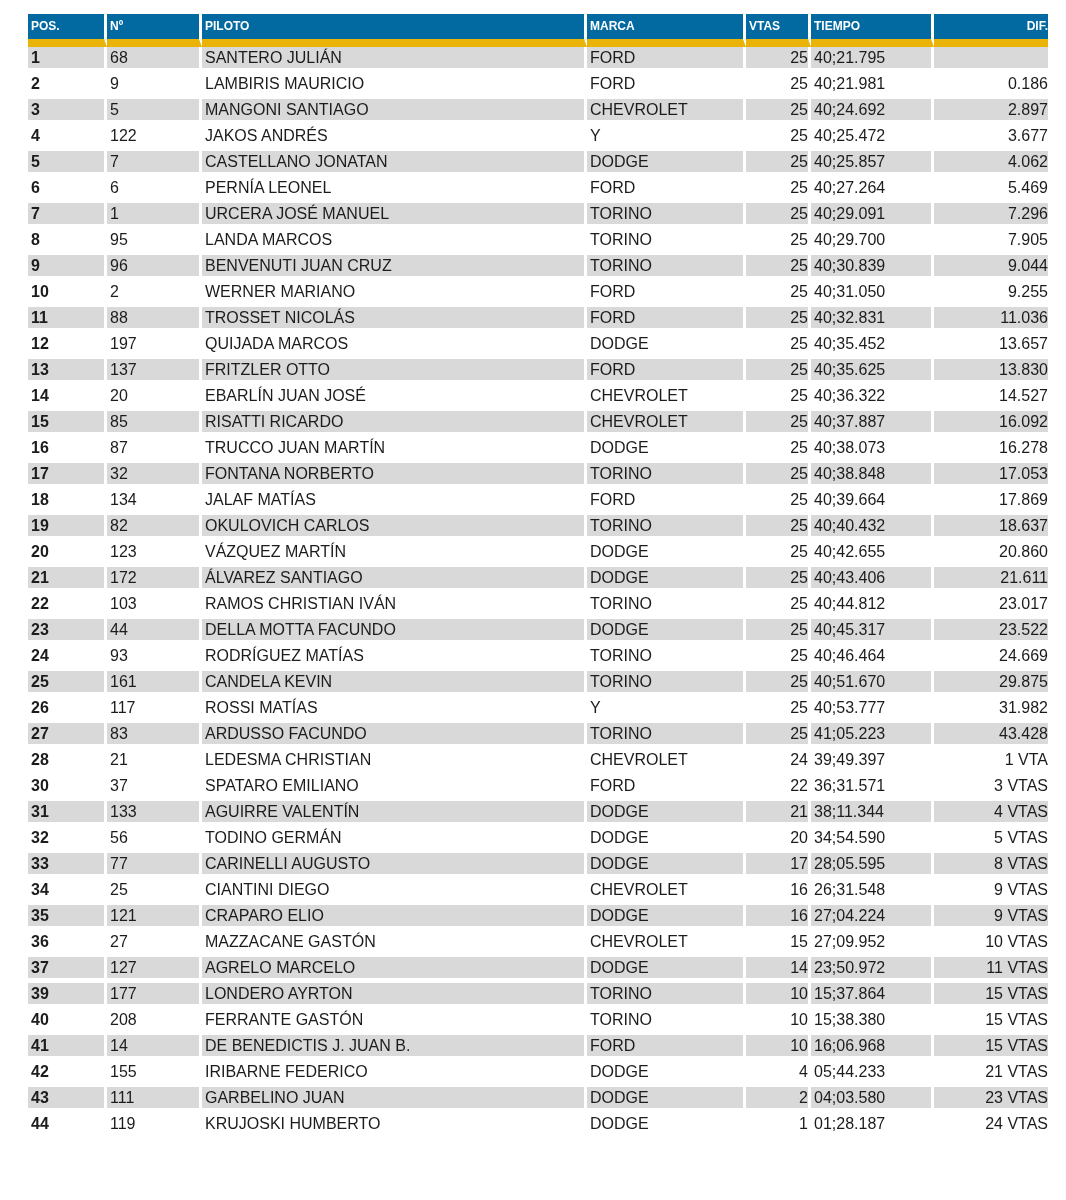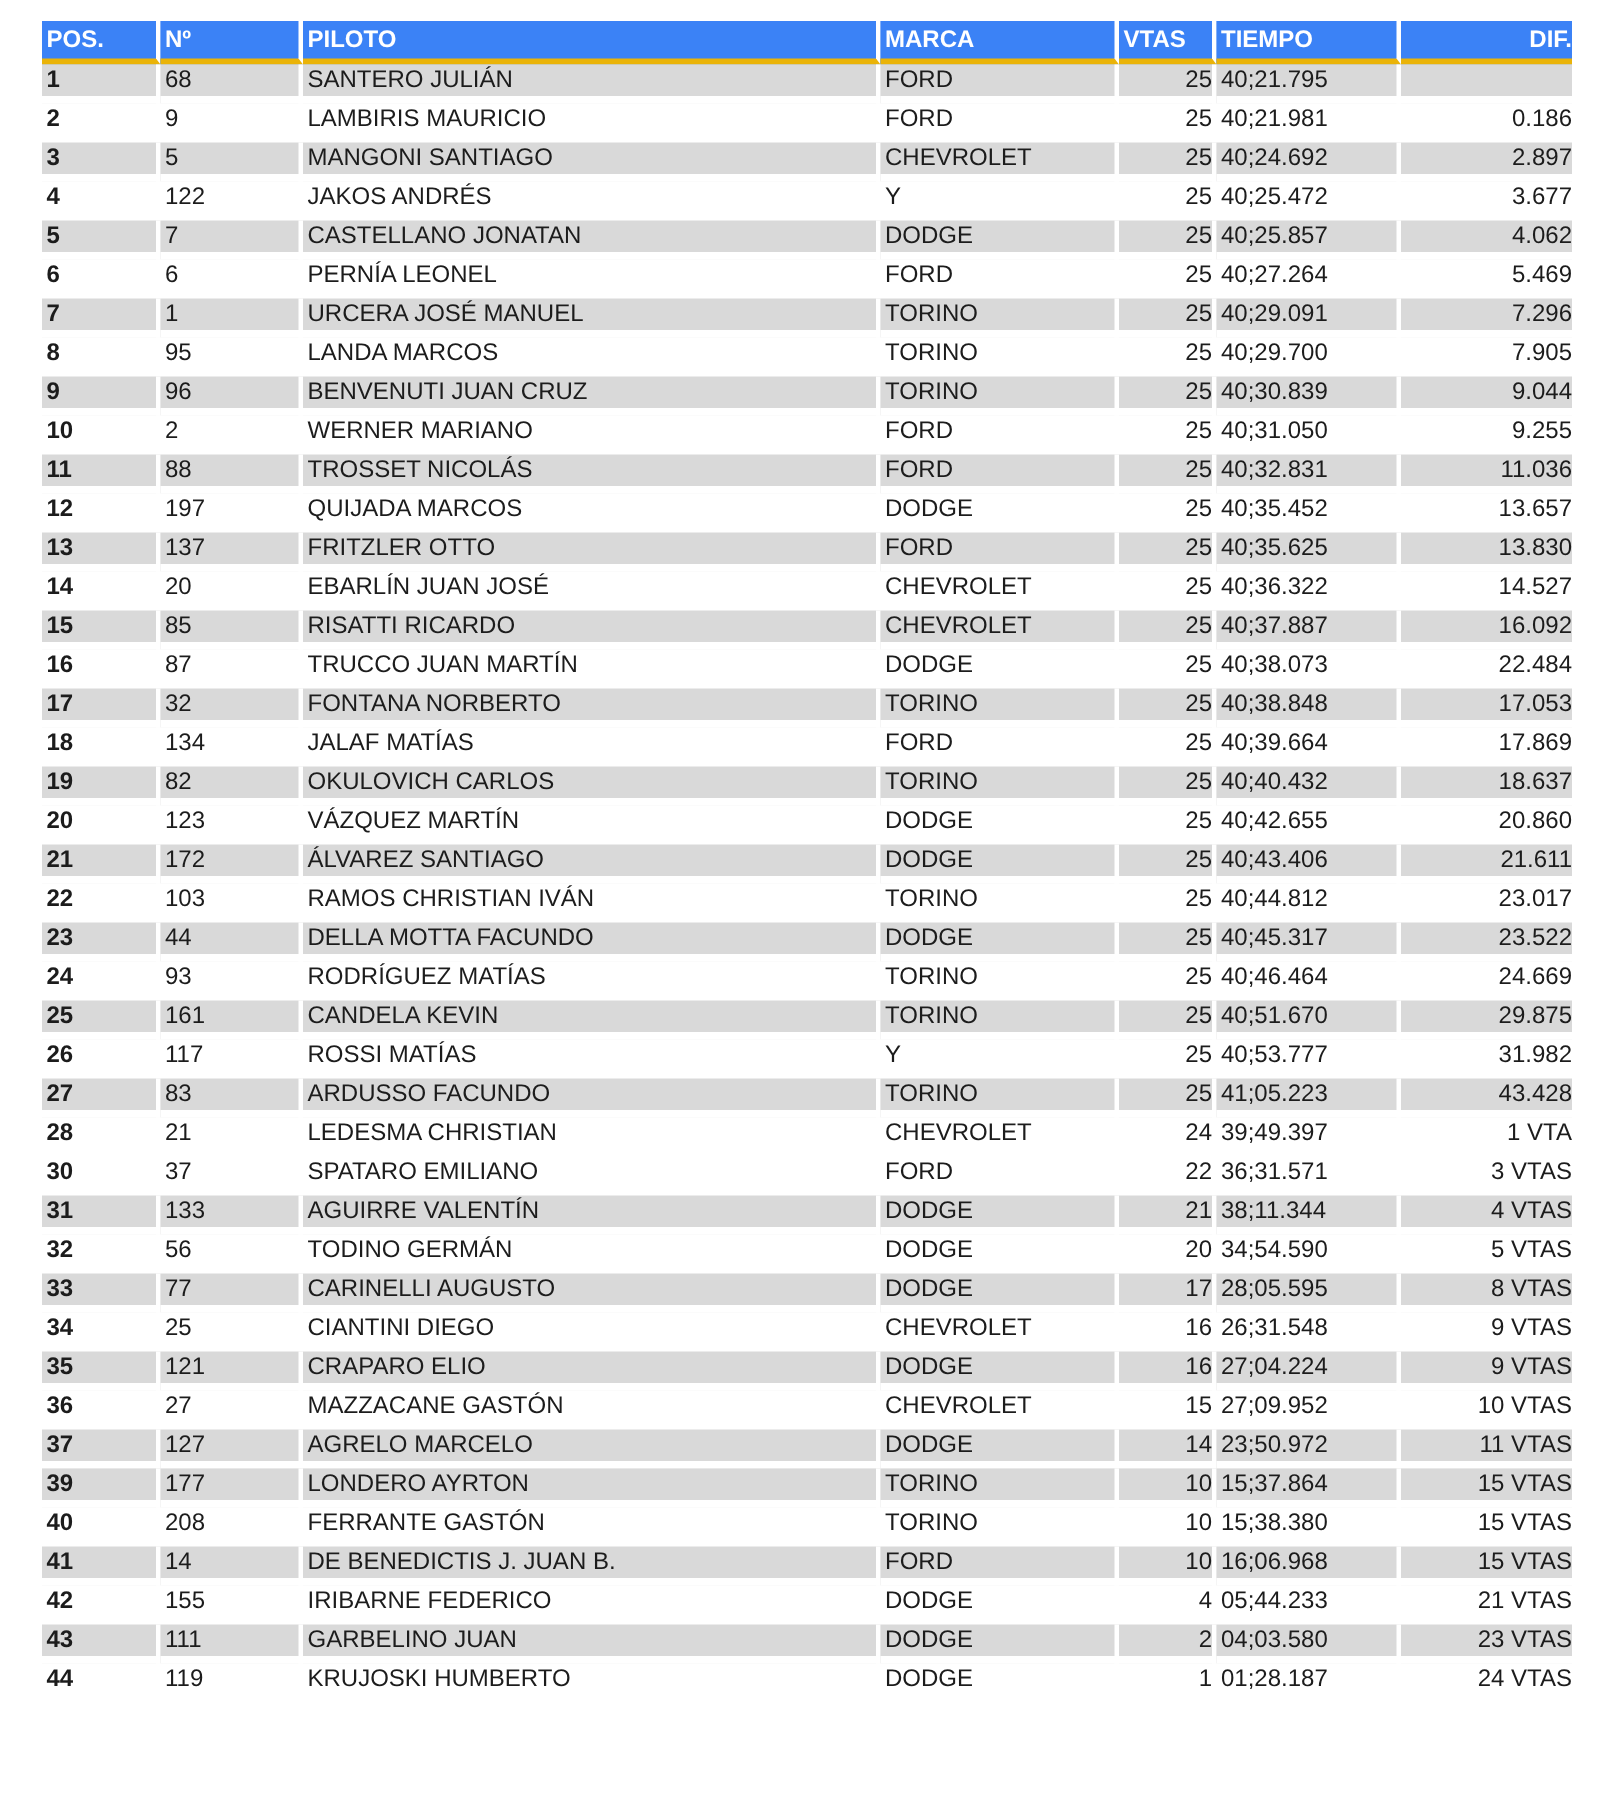--- a/index.html
+++ b/index.html
@@ -24,27 +24,27 @@
     table-layout: fixed;
   }
   table.results th, table.results td {
     box-sizing: border-box;
     vertical-align: middle;
     white-space: nowrap;
     overflow: hidden;
     padding: 0 0 0 3px;
   }
   table.results th {
-    background: #3b82f6;
+    background: #0369a1;
     color: #ffffff;
     font-weight: bold;
-    font-size: 16px;
+    font-size: 12px;
     text-align: left;
     height: 27px;
-    border-bottom: 4px solid #eab308;
+    border-bottom: 8px solid #eab308;
     border-right: 3px solid #ffffff;
     line-height: 25px;
   }
   table.results th:last-child { border-right: 0; text-align: right; }
   table.results td {
     font-size: 16px;
     color: #1c1c1c;
     height: 26px;
     line-height: 21px;
     border-bottom: 5px solid #ffffff;
@@ -221,21 +221,21 @@
         <td class="col-tiempo">40;37.887</td>
         <td class="col-dif">16.092</td>
       </tr>
       <tr>
         <td class="col-pos">16</td>
         <td class="col-num">87</td>
         <td class="col-piloto">TRUCCO JUAN MARTÍN</td>
         <td class="col-marca">DODGE</td>
         <td class="col-vtas">25</td>
         <td class="col-tiempo">40;38.073</td>
-        <td class="col-dif">22.484</td>
+        <td class="col-dif">16.278</td>
       </tr>
       <tr class="alt">
         <td class="col-pos">17</td>
         <td class="col-num">32</td>
         <td class="col-piloto">FONTANA NORBERTO</td>
         <td class="col-marca">TORINO</td>
         <td class="col-vtas">25</td>
         <td class="col-tiempo">40;38.848</td>
         <td class="col-dif">17.053</td>
       </tr>

